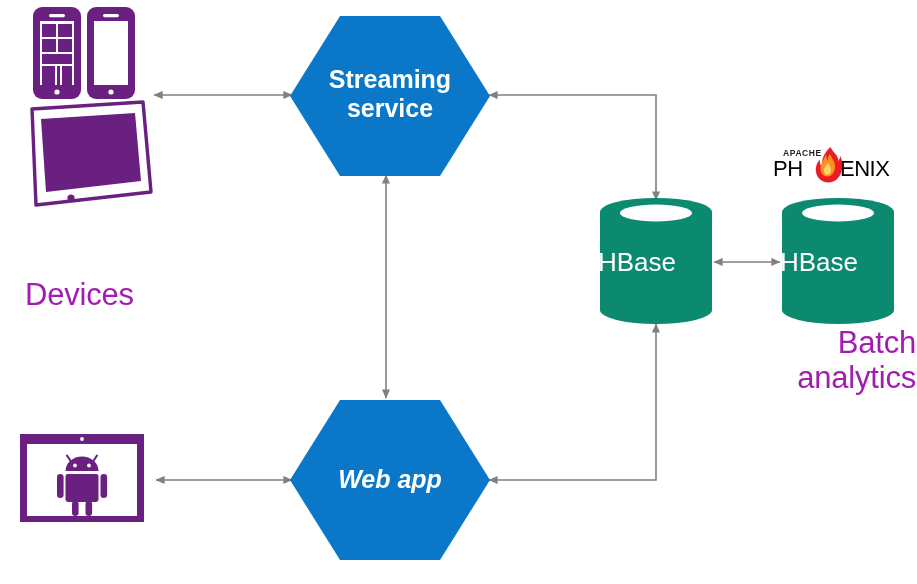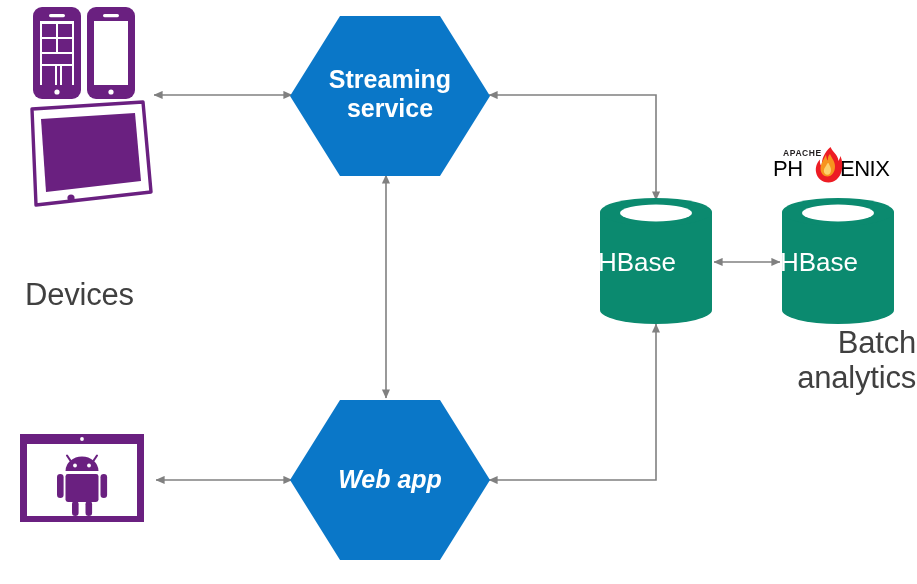--- a/index.html
+++ b/index.html
@@ -16,21 +16,21 @@
     position: relative;
     width: 917px;
     height: 584px;
     background: #ffffff;
     overflow: hidden;
   }
   .abs { position: absolute; }
 
   
   .group-label {
-    color: #404040;
+    color: #a21caf;
     font-family: "Liberation Sans", sans-serif;
     font-weight: 400;
     font-size: 31px;
     line-height: 1.12;
     letter-spacing: -0.2px;
     white-space: pre;
   }
   .group-label.center { text-align: right; }
 
   

